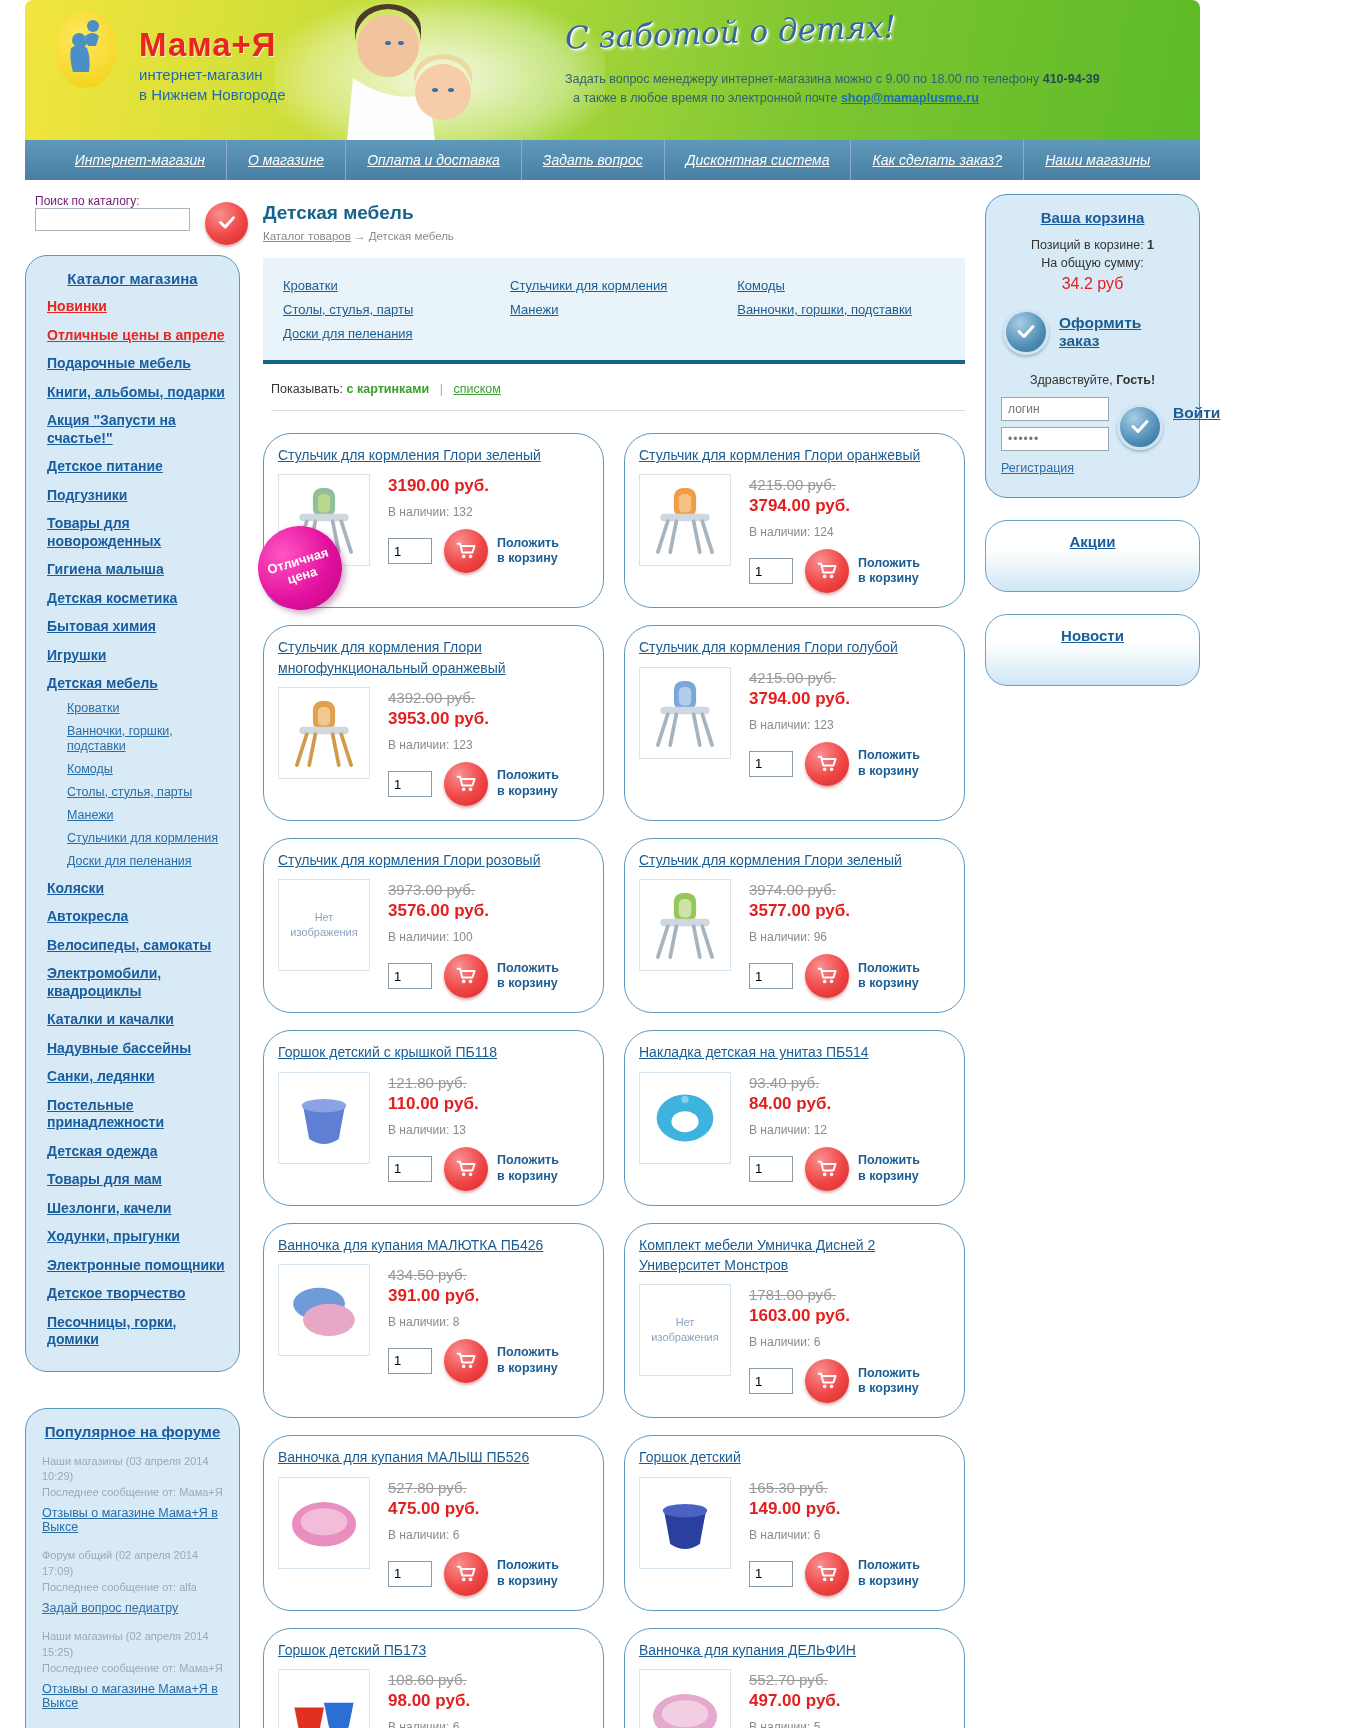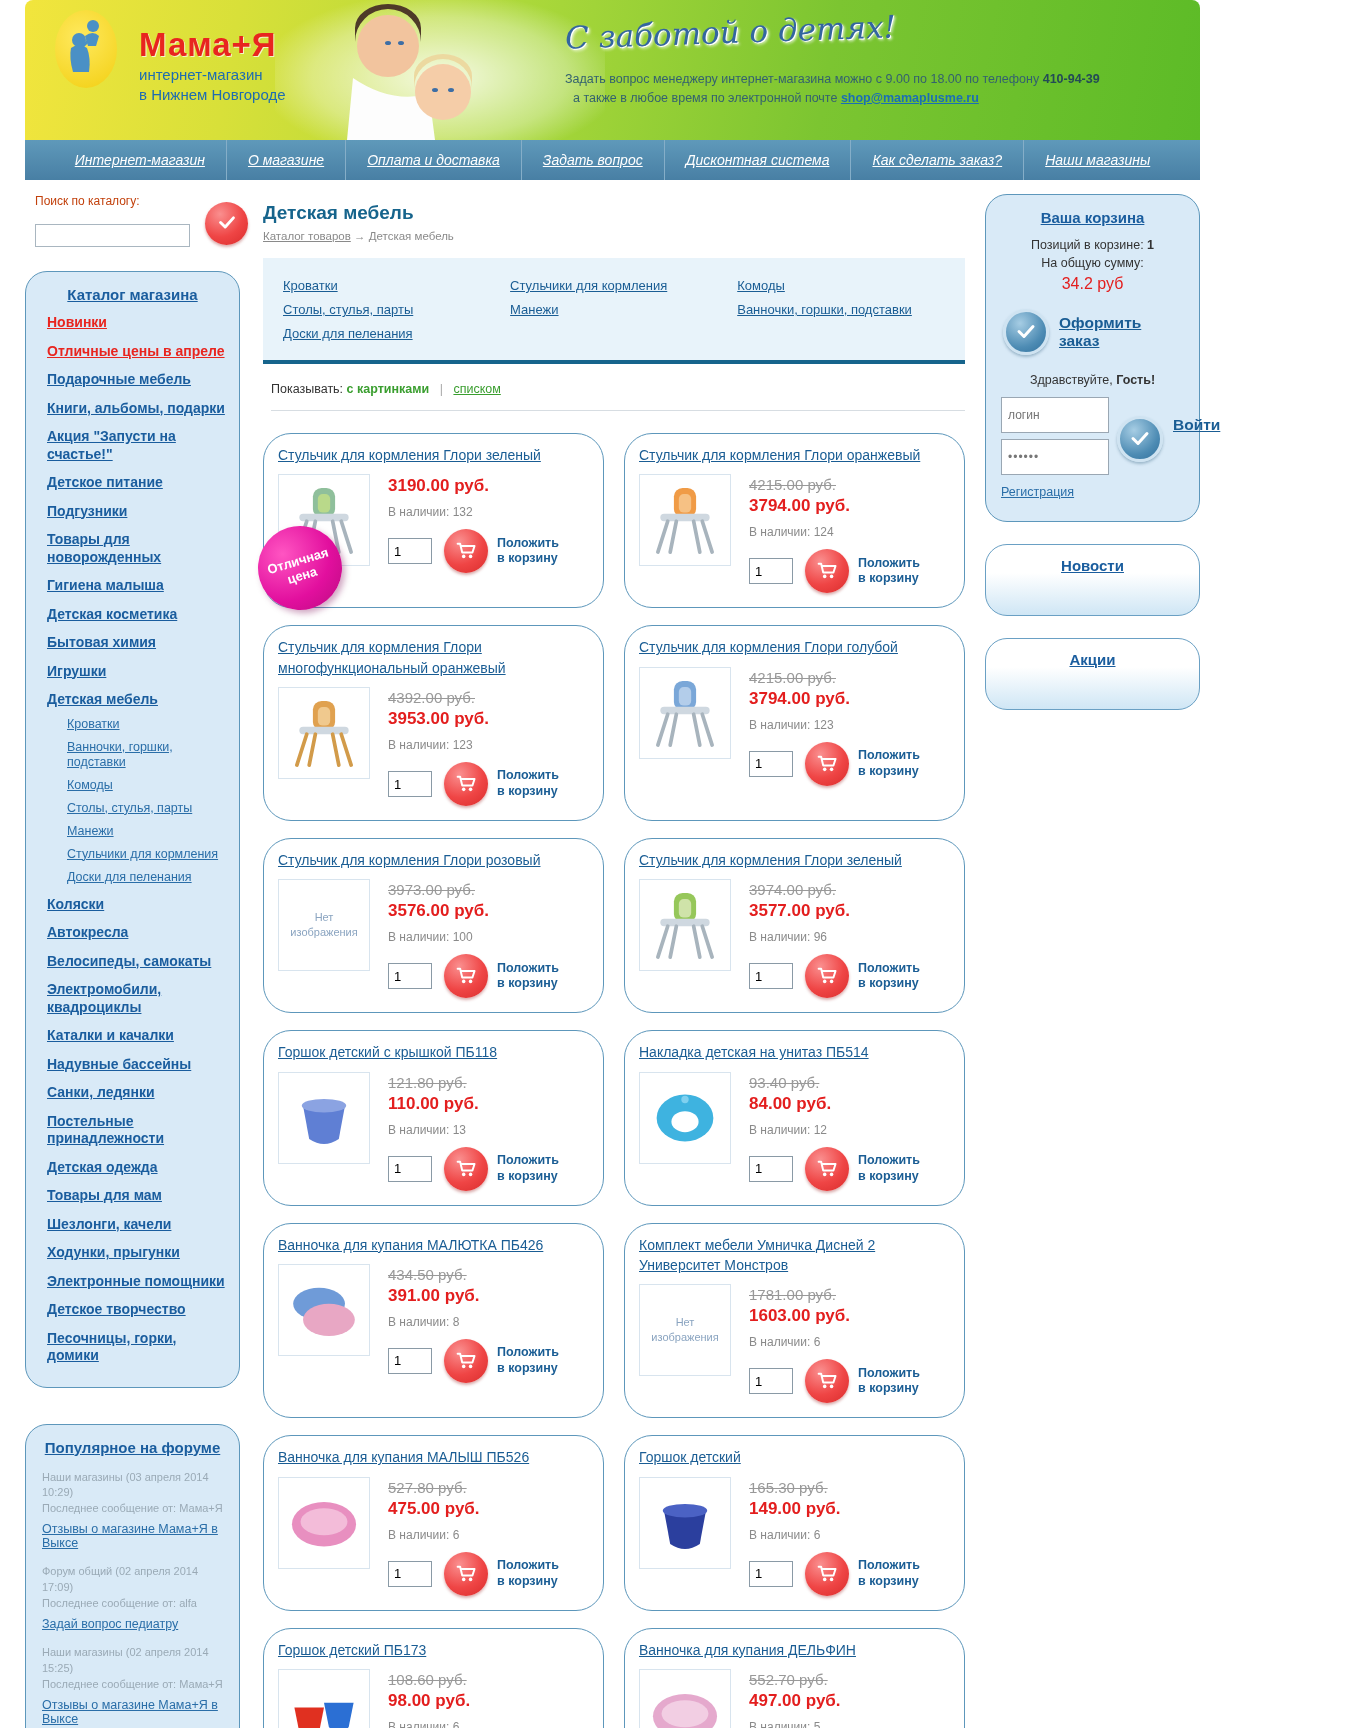--- a/index.html
+++ b/index.html
@@ -41,21 +41,21 @@
   .nav-item:first-child { border-left:none; }
 
   
   .content-row { display:flex; margin-top:14px; align-items:flex-start; }
   .col-left { width:215px; flex:none; }
   .col-main { width:702px; flex:none; margin-left:23px; }
   .col-right { width:215px; flex:none; margin-left:20px; }
 
   
   .search-block { position:relative; padding-left:10px; margin-bottom:24px; }
-  .search-label { color:#c2410c; font-size:12px; margin-bottom:16px; }
+  .search-label { color:#701a75; font-size:12px; margin-bottom:0; }
   .search-input { width:155px; height:23px; border:1px solid #a9b6c0; padding:0 5px; font-size:12px; }
   .search-btn { position:absolute; right:-8px; top:8px; width:43px; height:43px; }
 
   
   .panel { background:#d9eaf7; border:1px solid #5d97bb; border-radius:22px; padding:14px 13px 22px; }
   .panel-title { display:block; text-align:center; color:#1a5d9e; font-weight:bold; font-size:15px;
     text-decoration:underline; margin-bottom:10px; cursor:pointer; }
 
   .cat-item > a { display:block; color:#1a5d9e; font-weight:bold; font-size:14px; text-decoration:underline;
     margin:11px 0 0 8px; line-height:1.25; cursor:pointer; }
@@ -106,21 +106,21 @@
     box-shadow:2px 4px 6px rgba(120,0,80,.35); cursor:default; }
 
   
   .cart-panel { text-align:center; padding:14px 15px 40px; }
   .cart-line { font-size:12.5px; color:#333; line-height:1.45; }
   .cart-sum { color:#e31e1e; font-size:16px; margin-top:3px; }
   .checkout-row { display:flex; align-items:center; margin:16px 0 18px 2px; text-align:left; }
   .big-link { color:#1a5d94; font-weight:bold; font-size:15.5px; text-decoration:underline; margin-left:10px; cursor:pointer; }
   .greeting { font-size:12.5px; margin-bottom:10px; }
   .login-grid { display:flex; align-items:center; text-align:left; }
-  .login-fields input { display:block; width:108px; height:36px; border:1px solid #9aa7b3; margin-bottom:6px;
+  .login-fields input { display:block; width:108px; height:24px; border:1px solid #9aa7b3; margin-bottom:6px;
     font-size:12px; padding:0 6px; color:#777; }
   .login-fields input.pwd { letter-spacing:1px; }
   .login-btn-wrap { display:flex; margin-left:8px; }
   .register-link { display:inline-block; color:#2a6ea8; font-size:12.5px; text-decoration:underline;
     margin-top:4px; cursor:pointer; float:left; }
   .mini-panel { border:1px solid #6aa0c4; border-radius:22px; margin-top:22px; padding:12px 10px 0; height:72px;
     background:linear-gradient(#ffffff 40%, #cfe6f5 100%); }
   .mini-panel .panel-title { margin-bottom:0; }
 
   .circle-btn { border-radius:50%; border:none; display:flex; align-items:center; justify-content:center; cursor:pointer; flex:none; }
@@ -808,21 +808,21 @@
                     <path d="M5 12.5 L10 17.5 L19 7.5" stroke="#fff" stroke-width="3" fill="none" stroke-linecap="round" stroke-linejoin="round"></path>
                   </svg></span>
             </button>
             <a class="big-link">Войти</a>
           </div>
         </div>
         <a class="register-link">Регистрация</a>
       </div>
 
       <div class="mini-panel">
+        <a class="panel-title">Акции</a>
+      </div>
+      <div class="mini-panel">
         <a class="panel-title">Новости</a>
       </div>
-      <div class="mini-panel">
-        <a class="panel-title">Акции</a>
-      </div>
     </div>
   </div>
 
 </div>
 
 </body></html>

